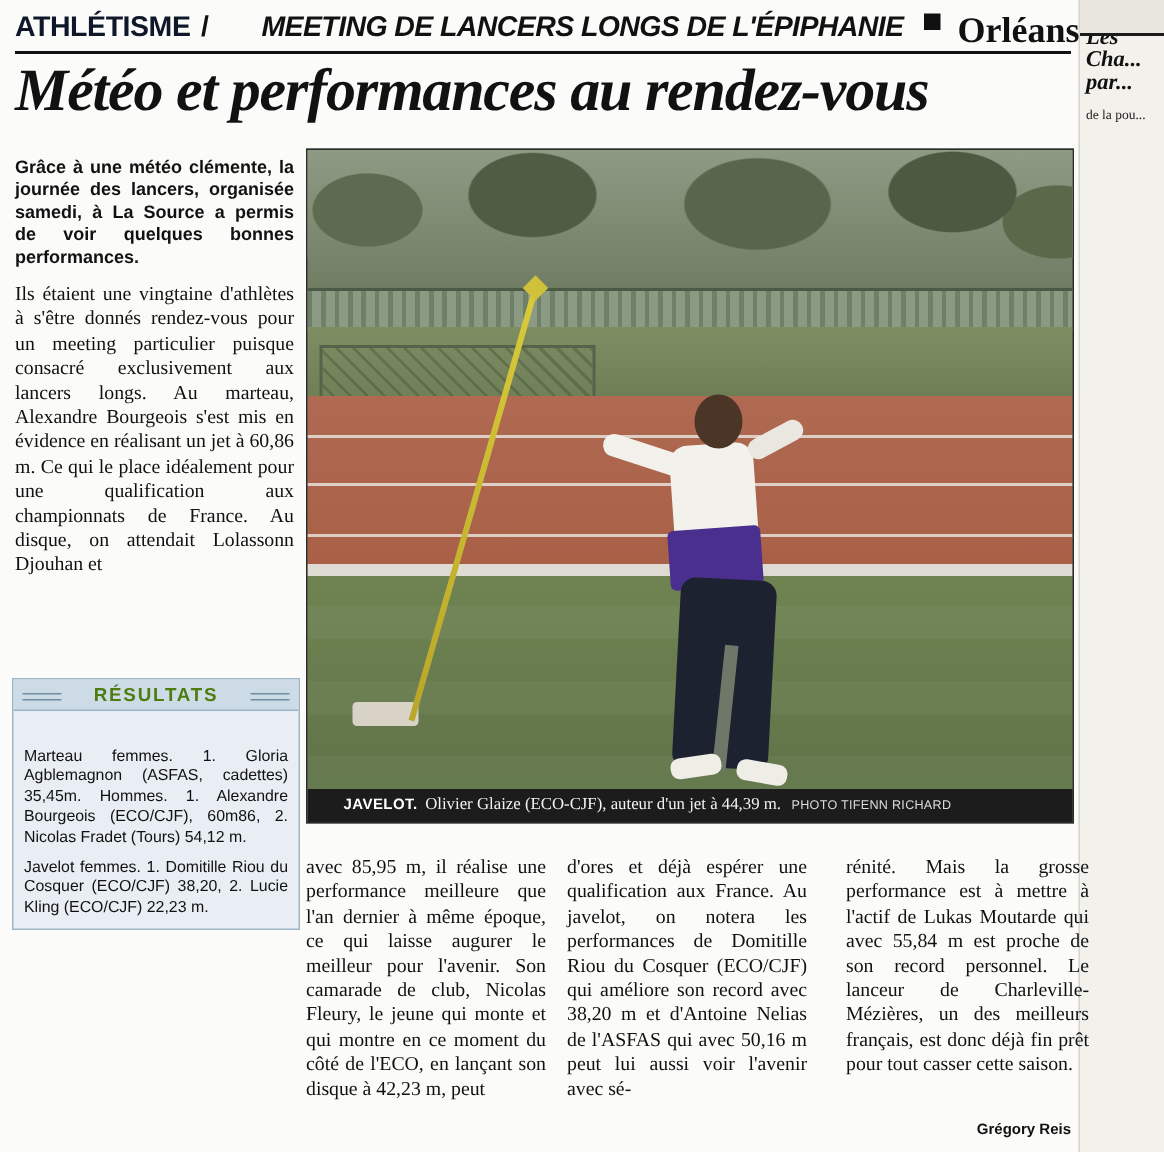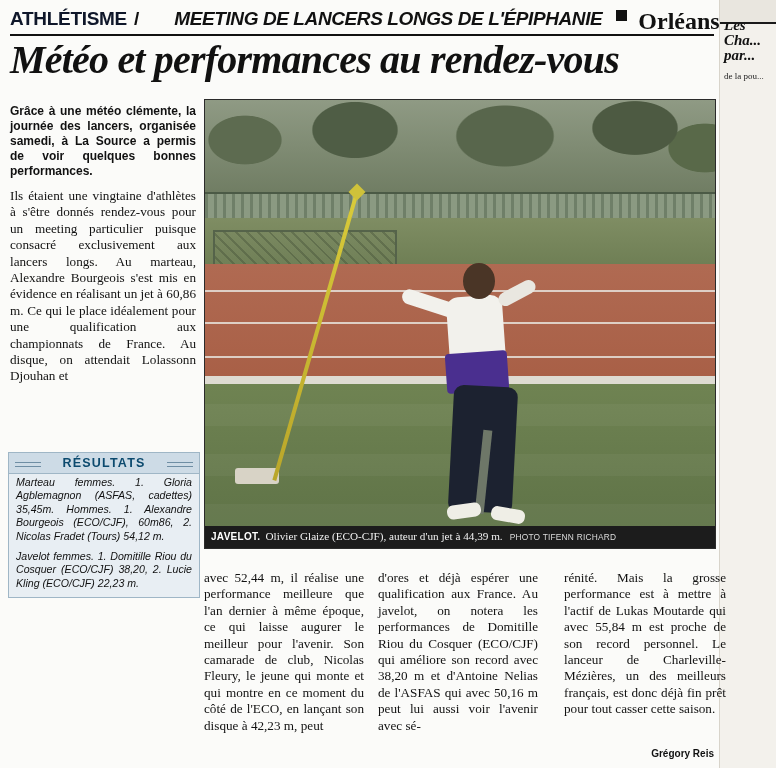--- a/index.html
+++ b/index.html
@@ -169,37 +169,36 @@
     background: #cddbe6;
     border-bottom: 1px solid #9fb6c6;
     height: 20px;
     position: relative;
   }
   .results-head-label {
     font-family: "Liberation Sans", sans-serif;
     font-weight: bold;
     font-size: 12.5px;
     letter-spacing: 1.2px;
-    color: #0c4a6e;
+    color: #4d7c0f;
     text-align: center;
     line-height: 20px;
   }
   .rh-rule {
     position: absolute;
     top: 9px;
     height: 3px;
     border-top: 1px solid #6f8ea4;
     border-bottom: 1px solid #6f8ea4;
     width: 26px;
   }
   .rh-rule.left { left: 6px; }
   .rh-rule.right { right: 6px; }
   .results-body {
-    padding: 2px 7px 7px 7px;
-    font-style: italic;
+    padding: 24px 7px 7px 7px;
   }
   .result-entry {
     font-family: "Liberation Sans", sans-serif;
     font-size: 10.6px;
     line-height: 13.4px;
     text-align: justify;
     color: #111;
     margin-bottom: 7px;
   }
   .result-entry:last-child { margin-bottom: 0; }
@@ -327,21 +326,21 @@
     height: 22px;
     background: #1c1c1c;
     color: #fff;
   }
   .cap-tag {
     font-family: "Liberation Sans", sans-serif;
     font-weight: bold;
     font-size: 10px;
     letter-spacing: .3px;
     color: #ffffff;
-    padding-left: 6px;
+    padding-left: 24px;
   }
   .cap-text {
     font-family: "Liberation Serif", serif;
     font-size: 11.2px;
     color: #f2f2f2;
     padding-left: 5px;
   }
   .cap-credit {
     font-family: "Liberation Sans", sans-serif;
     font-size: 8.4px;
@@ -438,19 +437,19 @@
     <div class="ath-armR"></div>
     <div class="ath-legs"></div>
     <div class="ath-leg-split"></div>
     <div class="ath-shoe1"></div>
     <div class="ath-shoe2"></div>
     <div class="caption-bar">
       <span class="cap-tag">JAVELOT.</span><span class="cap-text">Olivier Glaize (ECO-CJF), auteur d'un jet à 44,39 m.</span><span class="cap-credit">PHOTO TIFENN RICHARD</span>
     </div>
   </div>
 
-  <div class="col col-2 body-text">avec 52,44 m, il réalise une performance meilleure que l'an dernier à même époque, ce qui laisse augurer le meilleur pour l'avenir. Son camarade de club, Nicolas Fleury, le jeune qui monte et qui montre en ce moment du côté de l'ECO, en lançant son disque à 42,23 m, peut</div>
+  <div class="col col-2 body-text">avec 85,95 m, il réalise une performance meilleure que l'an dernier à même époque, ce qui laisse augurer le meilleur pour l'avenir. Son camarade de club, Nicolas Fleury, le jeune qui monte et qui montre en ce moment du côté de l'ECO, en lançant son disque à 42,23 m, peut</div>
   <div class="col col-3 body-text">d'ores et déjà espérer une qualification aux France. Au javelot, on notera les performances de Domitille Riou du Cosquer (ECO/CJF) qui améliore son record avec 38,20 m et d'Antoine Nelias de l'ASFAS qui avec 50,16 m peut lui aussi voir l'avenir avec sé-</div>
   <div class="col col-4 body-text">rénité. Mais la grosse performance est à mettre à l'actif de Lukas Moutarde qui avec 55,84 m est proche de son record personnel. Le lanceur de Charleville-Mézières, un des meilleurs français, est donc déjà fin prêt pour tout casser cette saison.</div>
 
   <div class="signature">Grégory Reis</div>
 
 </div>
 
 </body></html>

